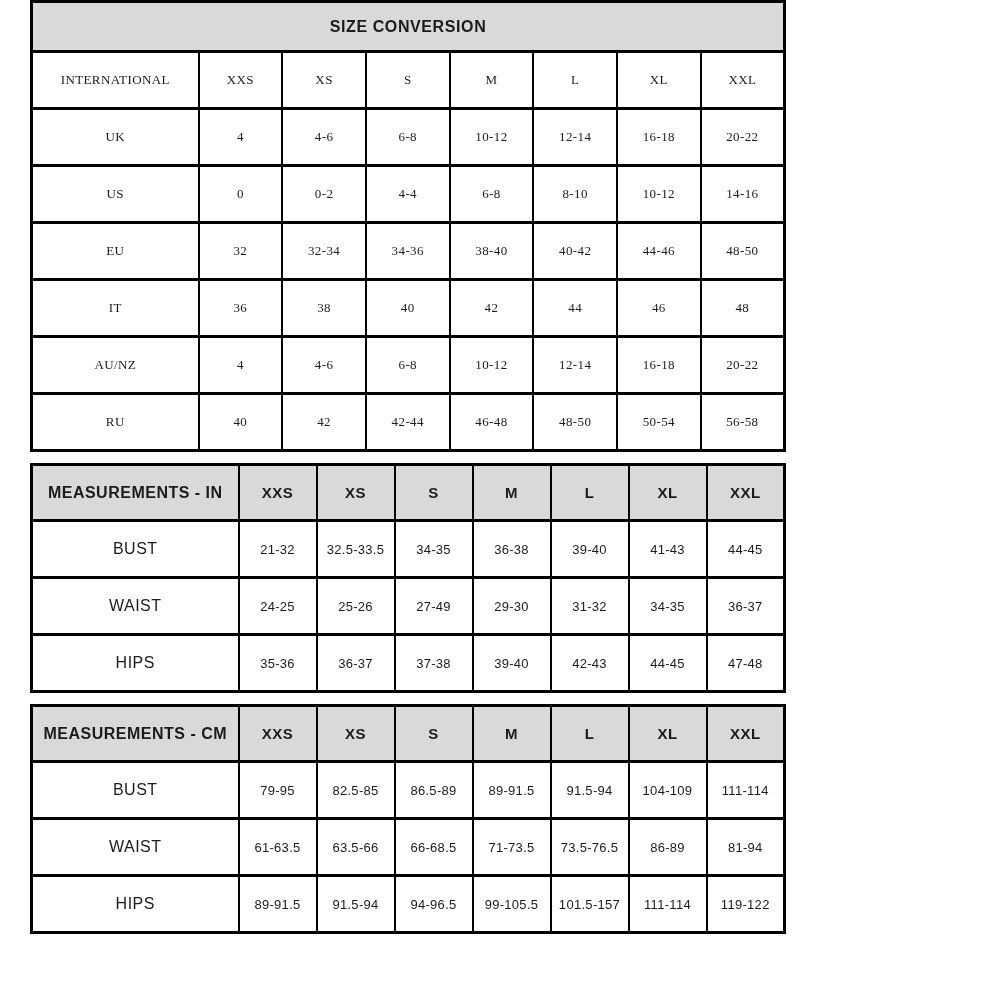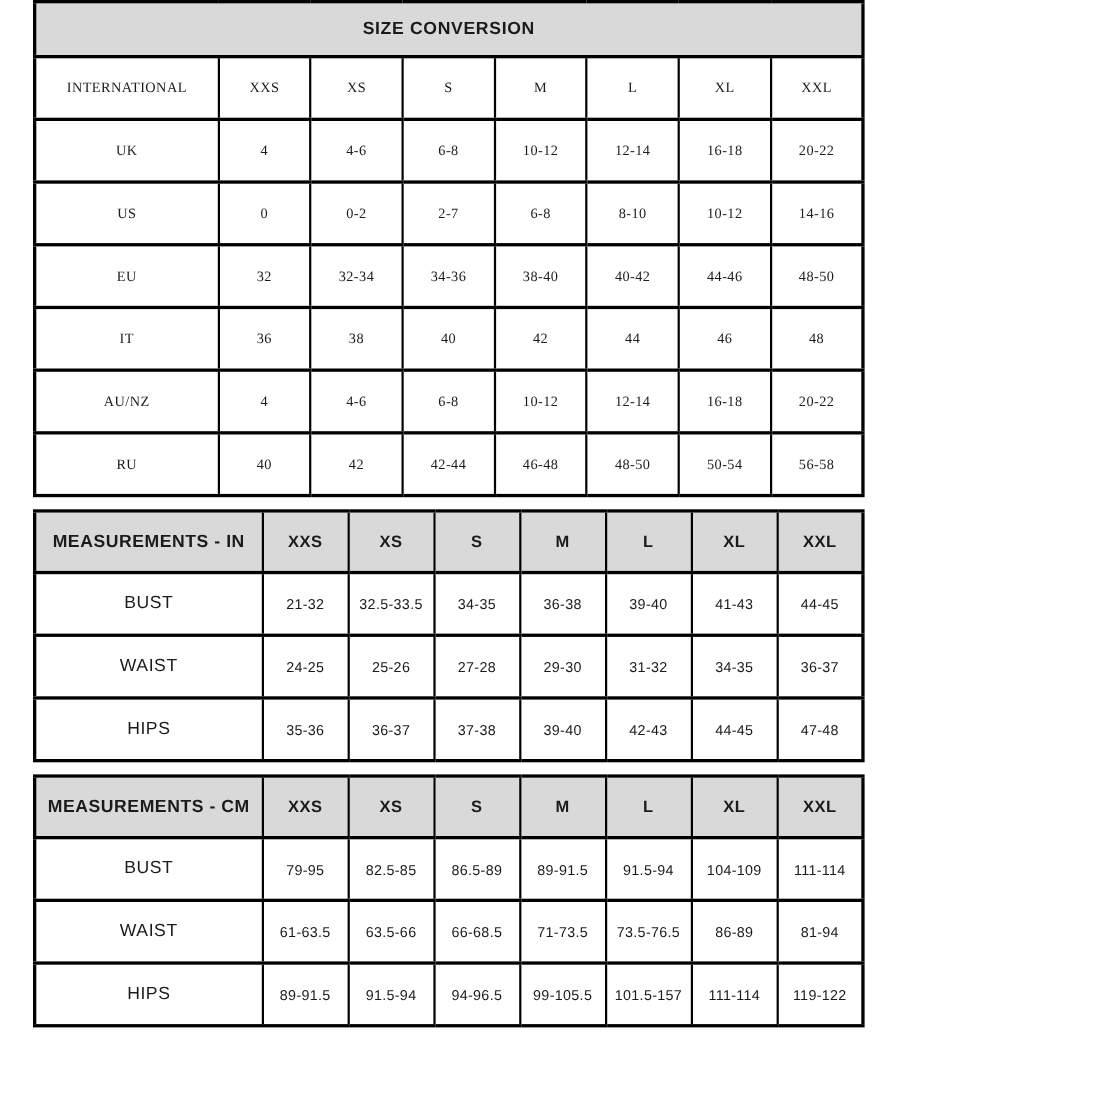--- a/index.html
+++ b/index.html
@@ -105,21 +105,21 @@
           <td class="value-cell">6-8</td>
           <td class="value-cell">10-12</td>
           <td class="value-cell">12-14</td>
           <td class="value-cell">16-18</td>
           <td class="value-cell">20-22</td>
         </tr>
         <tr>
           <td class="label-cell">US</td>
           <td class="value-cell">0</td>
           <td class="value-cell">0-2</td>
-          <td class="value-cell">2-7</td>
+          <td class="value-cell">4-4</td>
           <td class="value-cell">6-8</td>
           <td class="value-cell">8-10</td>
           <td class="value-cell">10-12</td>
           <td class="value-cell">14-16</td>
         </tr>
         <tr>
           <td class="label-cell">EU</td>
           <td class="value-cell">32</td>
           <td class="value-cell">32-34</td>
           <td class="value-cell">34-36</td>
@@ -192,21 +192,21 @@
           <td class="value-cell">34-35</td>
           <td class="value-cell">36-38</td>
           <td class="value-cell">39-40</td>
           <td class="value-cell">41-43</td>
           <td class="value-cell">44-45</td>
         </tr>
         <tr>
           <td class="label-cell">WAIST</td>
           <td class="value-cell">24-25</td>
           <td class="value-cell">25-26</td>
-          <td class="value-cell">27-28</td>
+          <td class="value-cell">27-49</td>
           <td class="value-cell">29-30</td>
           <td class="value-cell">31-32</td>
           <td class="value-cell">34-35</td>
           <td class="value-cell">36-37</td>
         </tr>
         <tr>
           <td class="label-cell">HIPS</td>
           <td class="value-cell">35-36</td>
           <td class="value-cell">36-37</td>
           <td class="value-cell">37-38</td>

